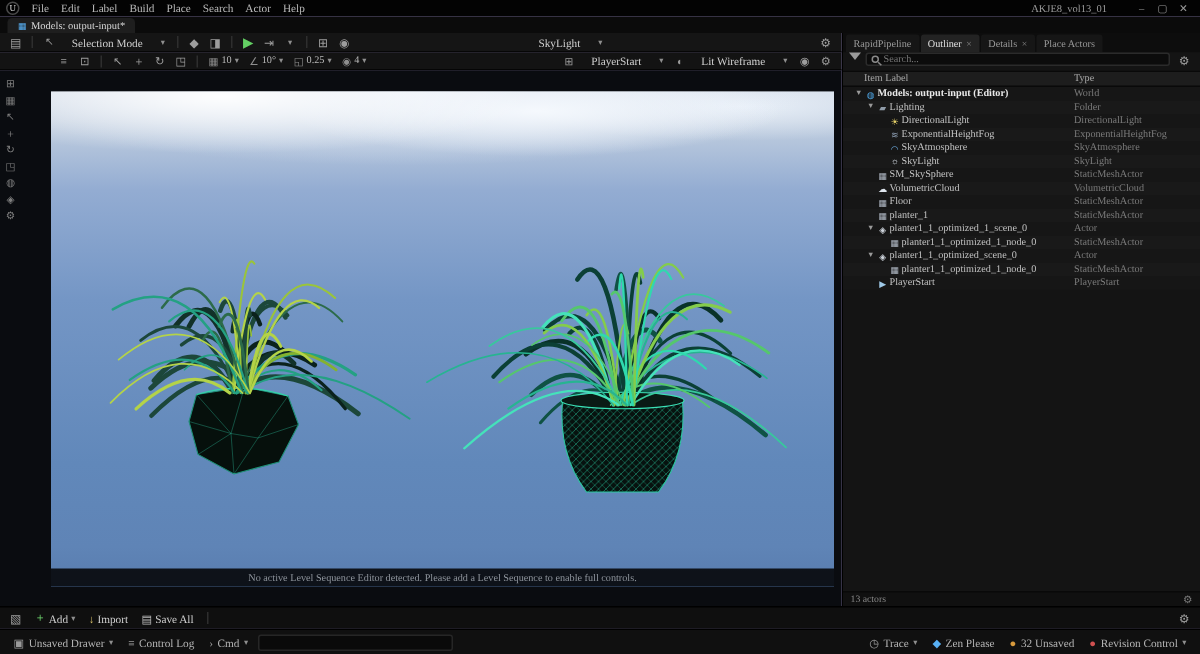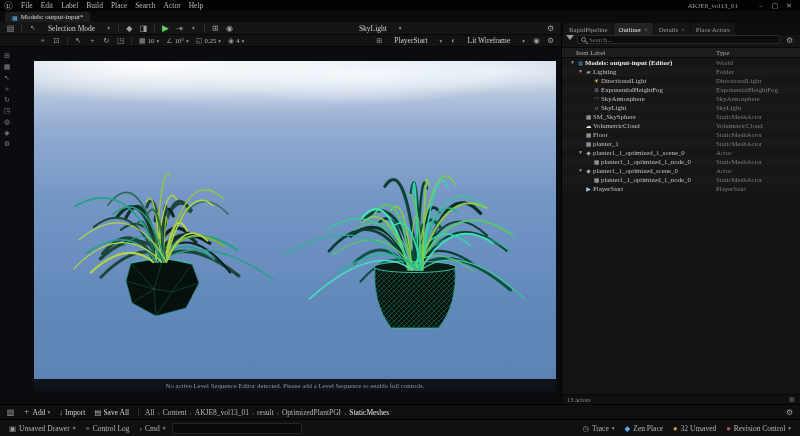--- a/index.html
+++ b/index.html
@@ -490,33 +490,20 @@
         <div class="cb-btn">
           <span class="cic" style="color: rgb(216, 192, 106);">↓</span>
           <span>Import</span>
         </div>
         <div class="cb-btn">
           <span class="cic" style="color: rgb(184, 184, 184);">▤</span>
           <span>Save All</span>
         </div>
       </div>
     <span class="sep"></span>
-    <div class="crumbs">
-        <span class="crumb">All</span>
-        <span class="crumb-sep">›</span>
-        <span class="crumb">Content</span>
-        <span class="crumb-sep">›</span>
-        <span class="crumb">AKJE8_vol13_01</span>
-        <span class="crumb-sep">›</span>
-        <span class="crumb">result</span>
-        <span class="crumb-sep">›</span>
-        <span class="crumb">OptimizedPlantPGI</span>
-        <span class="crumb-sep">›</span>
-        <span class="crumb last">StaticMeshes</span>
-      </div>
     <div class="spacer"></div>
     <span class="ibtn">⚙</span>
   </div>
 
   <div class="statusbar">
     <div style="display:flex;gap:2px">
         <div class="sb-chip">
           <span class="cic">▣</span>
           <span>Unsaved Drawer</span>
           <span class="caret">▾</span>
@@ -534,21 +521,21 @@
     <input class="cmd-input" style="">
     <div class="spacer"></div>
     <div style="display:flex;gap:2px">
         <div class="sb-chip">
           <span class="cic" style="color: rgb(154, 154, 154);">◷</span>
           <span>Trace</span>
           <span class="caret">▾</span>
         </div>
         <div class="sb-chip">
           <span class="cic" style="color: rgb(88, 176, 244);">◆</span>
-          <span>Zen Place</span>
+          <span>Zen Please</span>
         </div>
         <div class="sb-chip">
           <span class="cic" style="color: rgb(216, 154, 60);">●</span>
           <span>32 Unsaved</span>
         </div>
         <div class="sb-chip">
           <span class="cic" style="color: rgb(208, 80, 80);">●</span>
           <span>Revision Control</span>
           <span class="caret">▾</span>
         </div>

